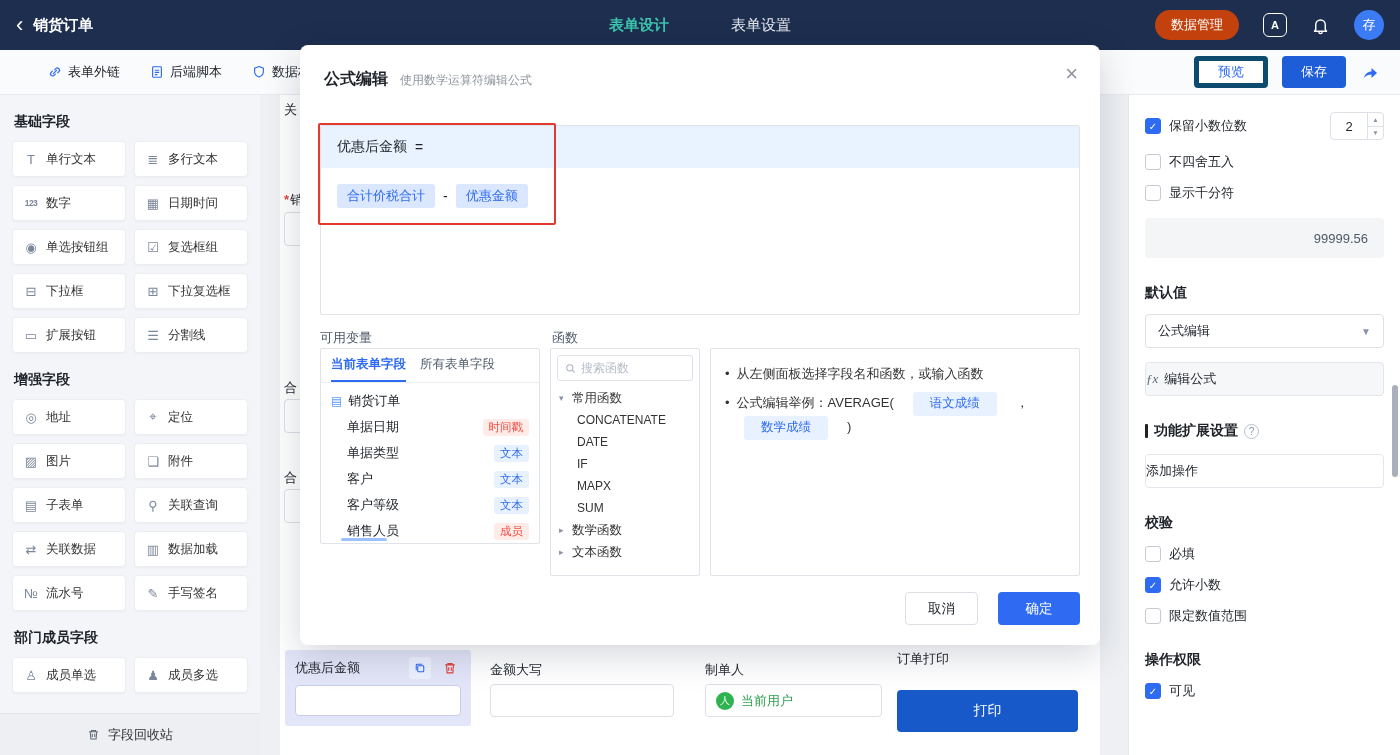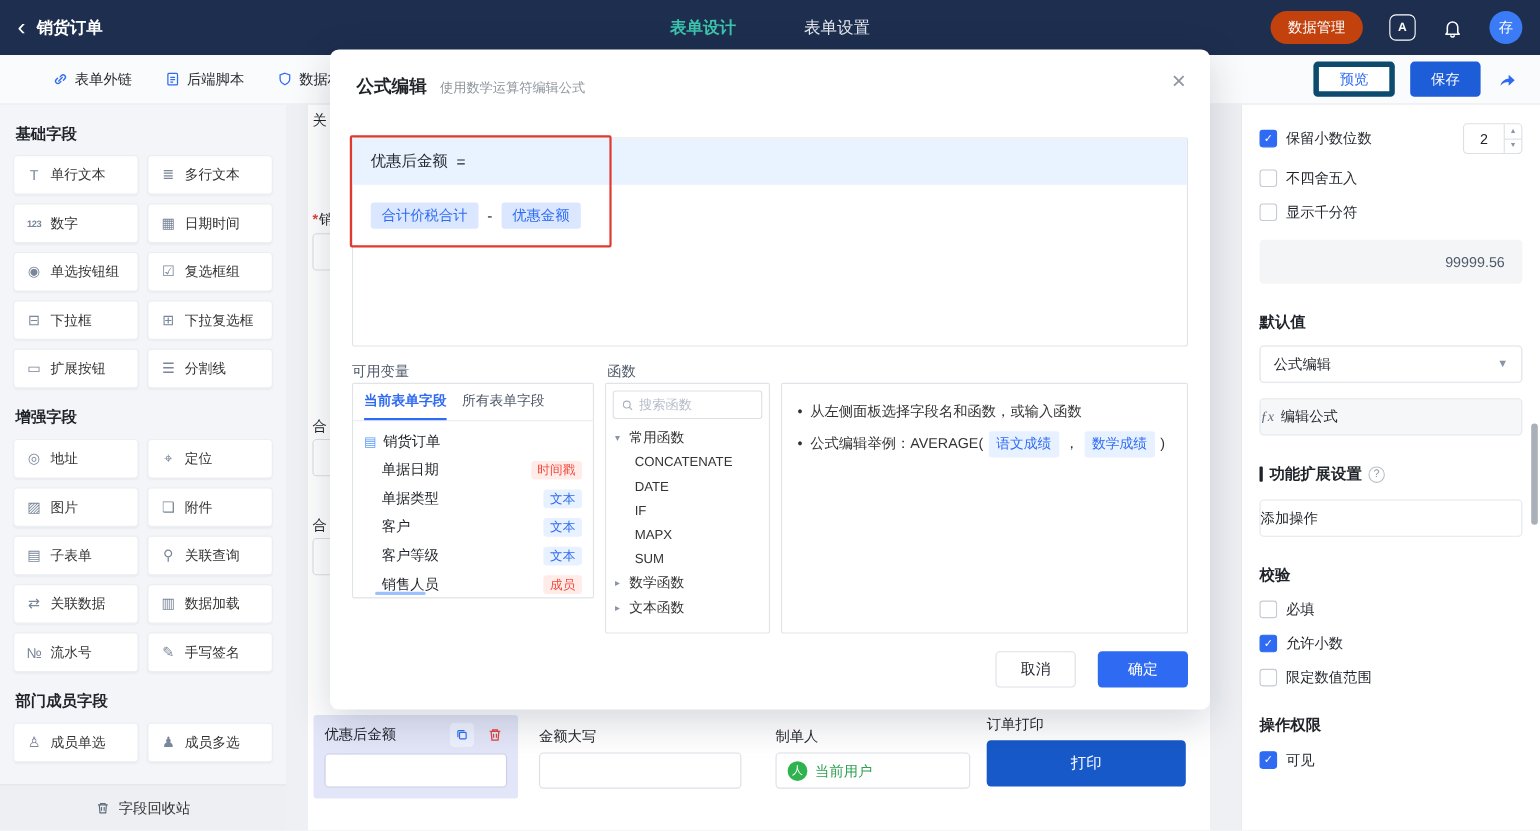--- a/index.html
+++ b/index.html
@@ -44,21 +44,21 @@
   .discount{position:absolute;left:285px;top:650px;width:186px;height:76px;background:#e3e6f8;border-radius:3px;padding:7px 10px;z-index:2;}
   .discount .dh{display:flex;align-items:center;}
   .discount .dh span{font-size:13px;color:#1f2329;}
   .icon-btn{margin-left:auto;width:22px;height:22px;border-radius:4px;background:#eef2ff;display:flex;align-items:center;justify-content:center;cursor:pointer;}
   .trash-btn{margin-left:8px;width:22px;height:22px;display:flex;align-items:center;justify-content:center;cursor:pointer;}
   .discount input{margin-top:6px;width:166px;height:31px;border:1px solid #c9cde9;border-radius:4px;background:#fff;}
   .plain-input{position:absolute;z-index:2;height:33px;border:1px solid #dcdfe6;border-radius:4px;background:#fff;}
   .creator-box{position:absolute;left:705px;top:684px;width:177px;height:33px;border:1px solid #dcdfe6;border-radius:4px;background:#fff;display:flex;align-items:center;gap:7px;padding:0 10px;z-index:2;}
   .creator-av{width:18px;height:18px;border-radius:50%;background:#2fb350;color:#fff;font-size:10px;display:flex;align-items:center;justify-content:center;flex:none;}
   .creator-box b{font-size:13px;color:#2fa052;font-weight:400;}
-  .print-btn{position:absolute;left:897px;top:673px;width:181px;height:42px;background:#1759c8;color:#fff;border:none;border-radius:4px;font-size:14px;cursor:pointer;z-index:2;text-align:center;}
+  .print-btn{position:absolute;left:897px;top:690px;width:181px;height:42px;background:#1759c8;color:#fff;border:none;border-radius:4px;font-size:14px;cursor:pointer;z-index:2;text-align:center;}
 
   
   .modal{position:absolute;left:300px;top:45px;width:800px;height:600px;background:#fff;border-radius:8px;box-shadow:0 10px 36px rgba(15,25,55,.18);z-index:10;}
   .m-head{display:flex;align-items:baseline;gap:12px;padding:24px 24px 0;}
   .m-title{font-size:16px;font-weight:700;color:#1f2329;}
   .m-sub{font-size:12px;color:#8f959e;}
   .m-close{position:absolute;right:22px;top:18px;font-size:22px;color:#8f959e;cursor:pointer;line-height:1;}
   .formula-box{position:absolute;left:20px;top:80px;width:760px;height:190px;border:1px solid #e0e3e8;border-radius:2px;background:#fff;overflow:hidden;}
   .formula-head{height:42px;background:#e8f3ff;display:flex;align-items:center;gap:8px;padding:0 16px;font-size:14px;color:#1f2329;}
   .formula-body{padding:16px;display:flex;align-items:center;gap:8px;}
@@ -83,21 +83,21 @@
   .hscroll{position:absolute;bottom:2px;left:20px;width:46px;height:3px;background:#9dc1ff;border-radius:2px;}
   .fn-search{margin:6px;height:26px;border:1px solid #dcdfe6;border-radius:3px;display:flex;align-items:center;gap:5px;padding:0 7px;}
   .fn-search input{border:none;outline:none;width:100%;font-size:12px;color:#333;background:transparent;}
   .fn-search input::placeholder{color:#b6bdc9;}
   .f-row{display:flex;align-items:center;gap:5px;height:22px;padding:0 8px;font-size:12.5px;color:#333;cursor:pointer;}
   .f-row .chev{color:#8a94a6;font-size:9px;width:8px;}
   .f-item{height:22px;display:flex;align-items:center;padding-left:26px;font-size:12px;color:#333;cursor:pointer;}
   .hint-line{font-size:13px;color:#333;line-height:1.75;display:flex;flex-wrap:wrap;align-items:center;}
   .hint-line .dot{margin-right:7px;}
   .hint-line + .hint-line{margin-top:6px;}
-  .hchip{background:#e8f1ff;color:#2e6bf2;font-size:12.5px;padding:1px 7px;border-radius:3px;margin:0 5px;cursor:pointer;}
+  .hchip{background:#e8f1ff;color:#2e6bf2;font-size:12.5px;padding:1px 17px;border-radius:3px;margin:0 19px;cursor:pointer;}
   .m-foot{position:absolute;right:20px;bottom:20px;display:flex;gap:20px;}
   .btn-cancel{width:73px;height:33px;border:1px solid #dcdfe6;background:#fff;border-radius:4px;font-size:13.5px;color:#1f2329;cursor:pointer;}
   .btn-confirm{width:82px;height:33px;border:none;background:#2e6bf2;color:#fff;border-radius:4px;font-size:13.5px;cursor:pointer;}
 
   
   .right{position:absolute;top:95px;left:1128px;width:272px;bottom:0;background:#fff;border-left:1px solid #e6e8ec;z-index:4;}
   .p-tabs{height:44px;border-bottom:1px solid #ebedf0;display:flex;gap:48px;padding:0 30px;font-size:14px;}
   .p-tab{display:flex;align-items:center;color:#1f2329;cursor:pointer;border-bottom:2px solid transparent;}
   .p-tab.active{color:#2e6bf2;font-weight:700;border-bottom-color:#2e6bf2;}
   .p-body{padding:4px 16px 0;}

